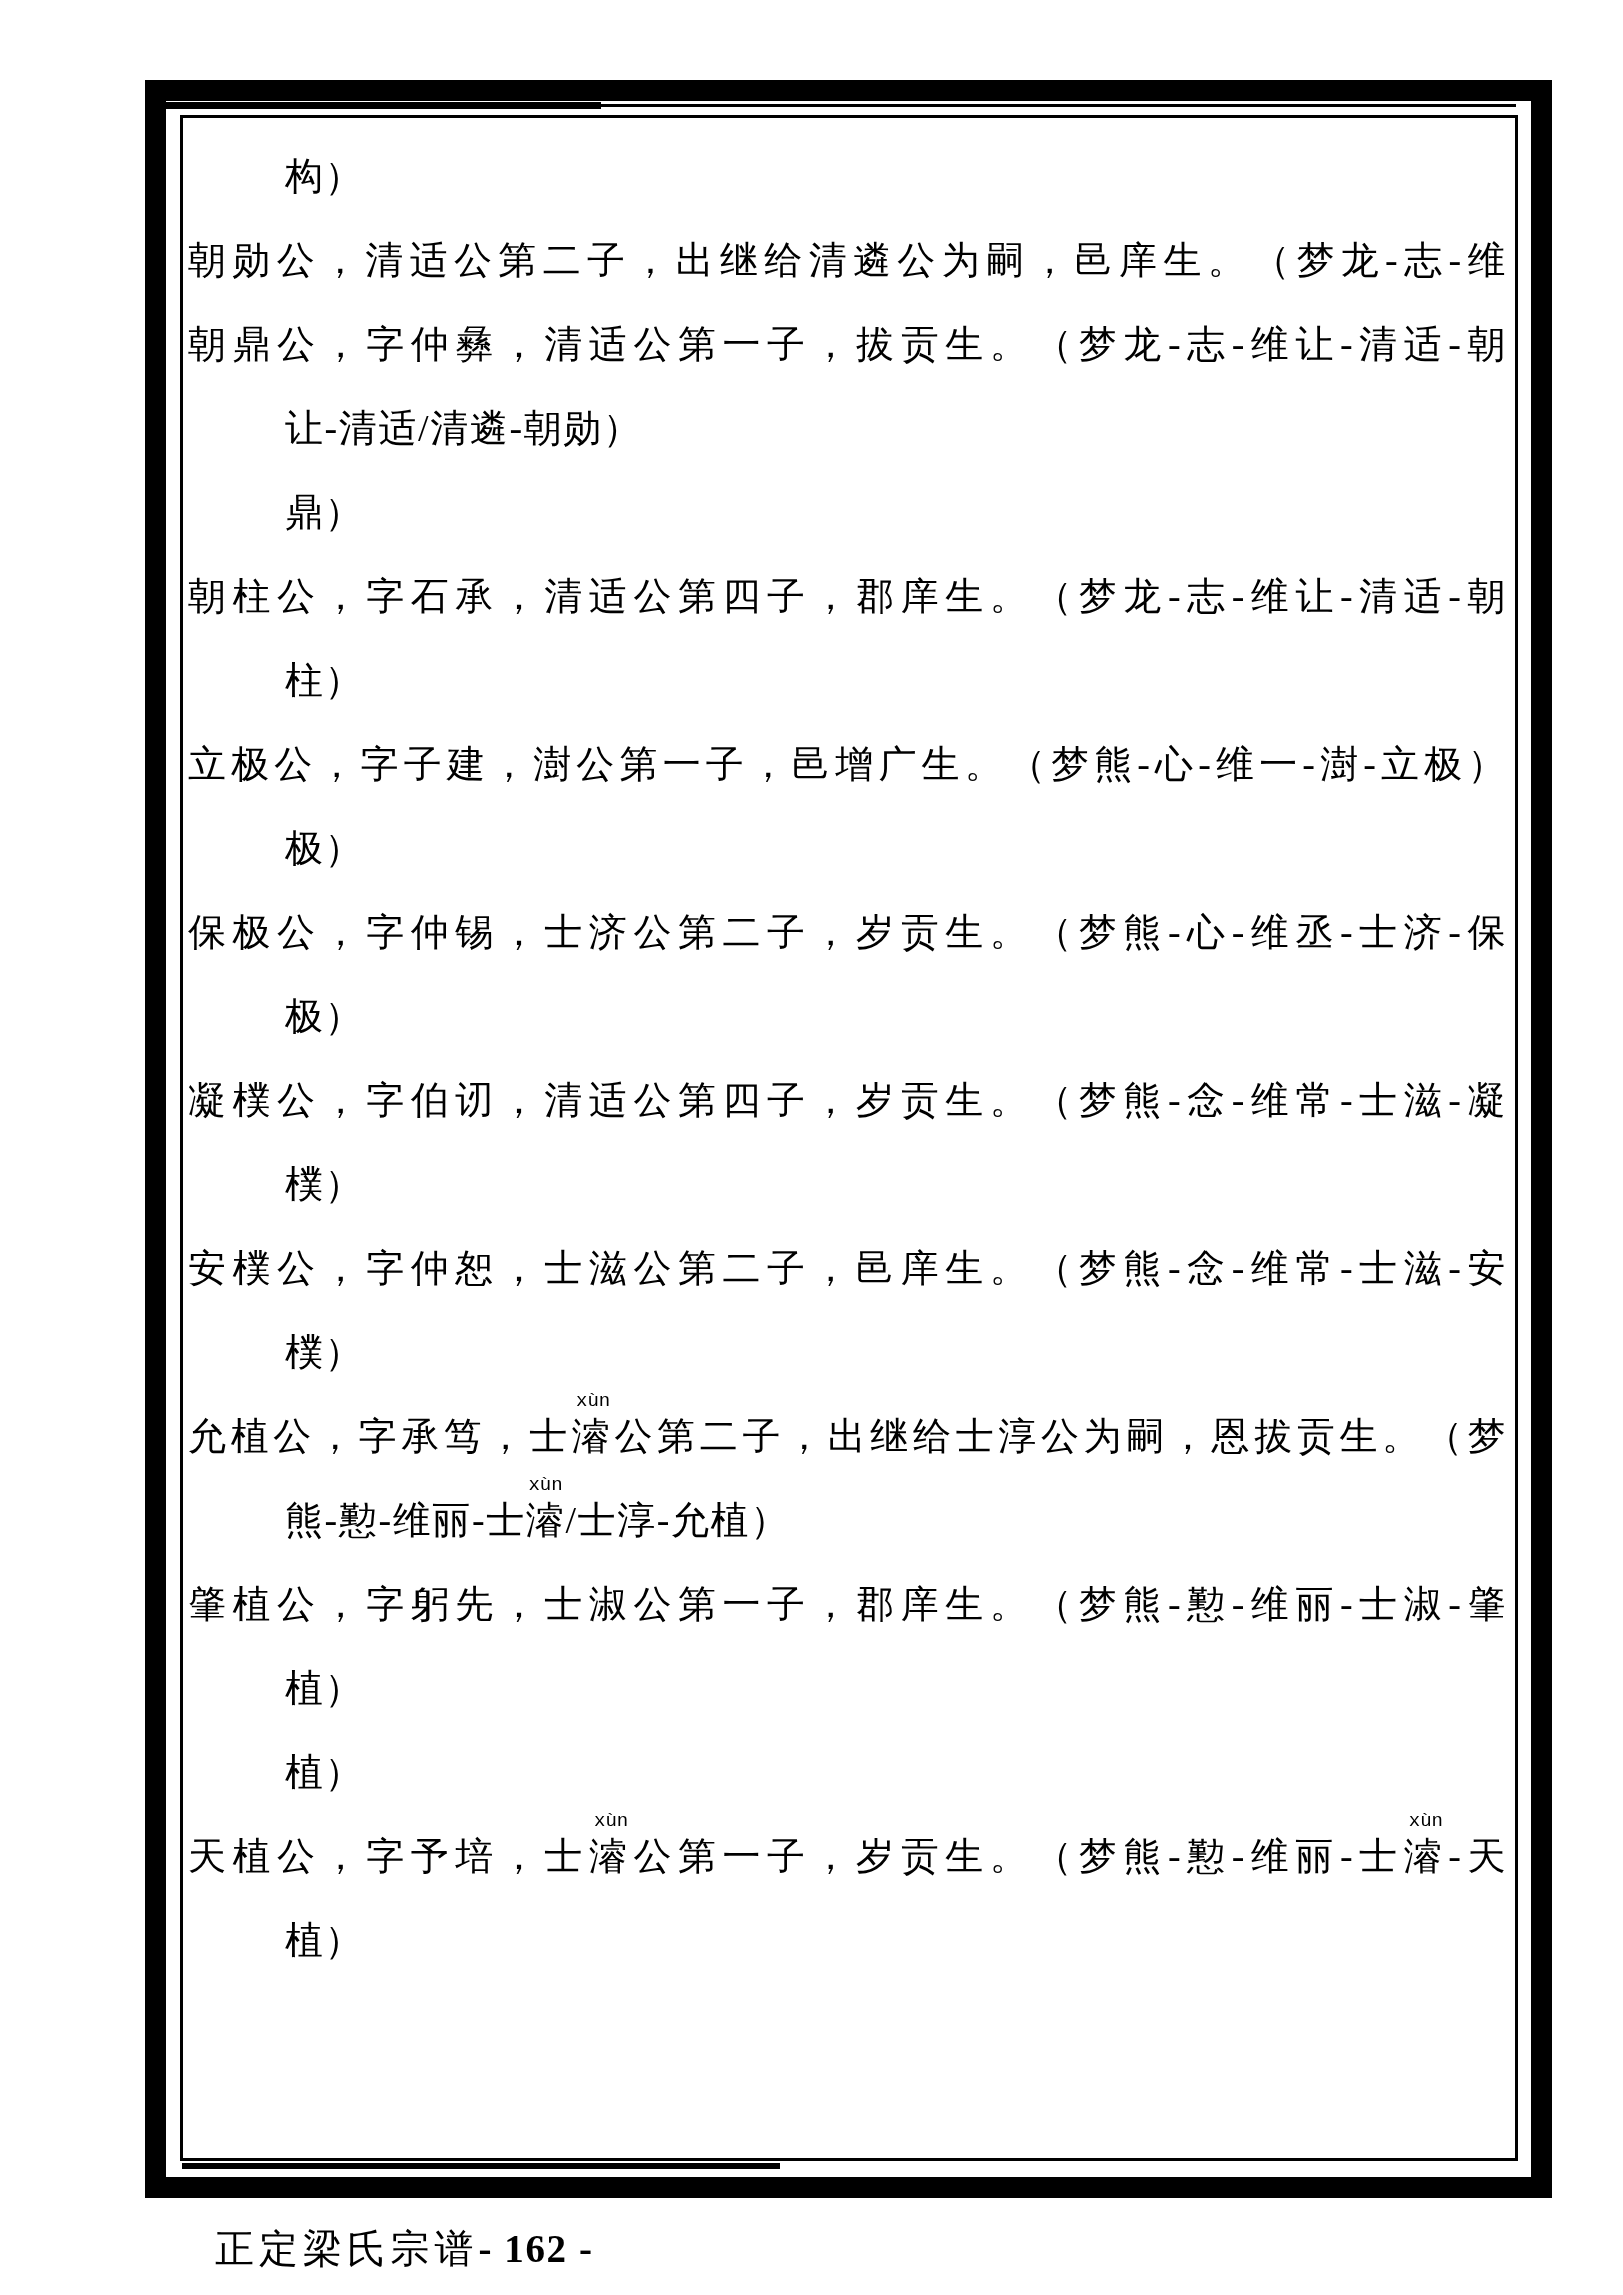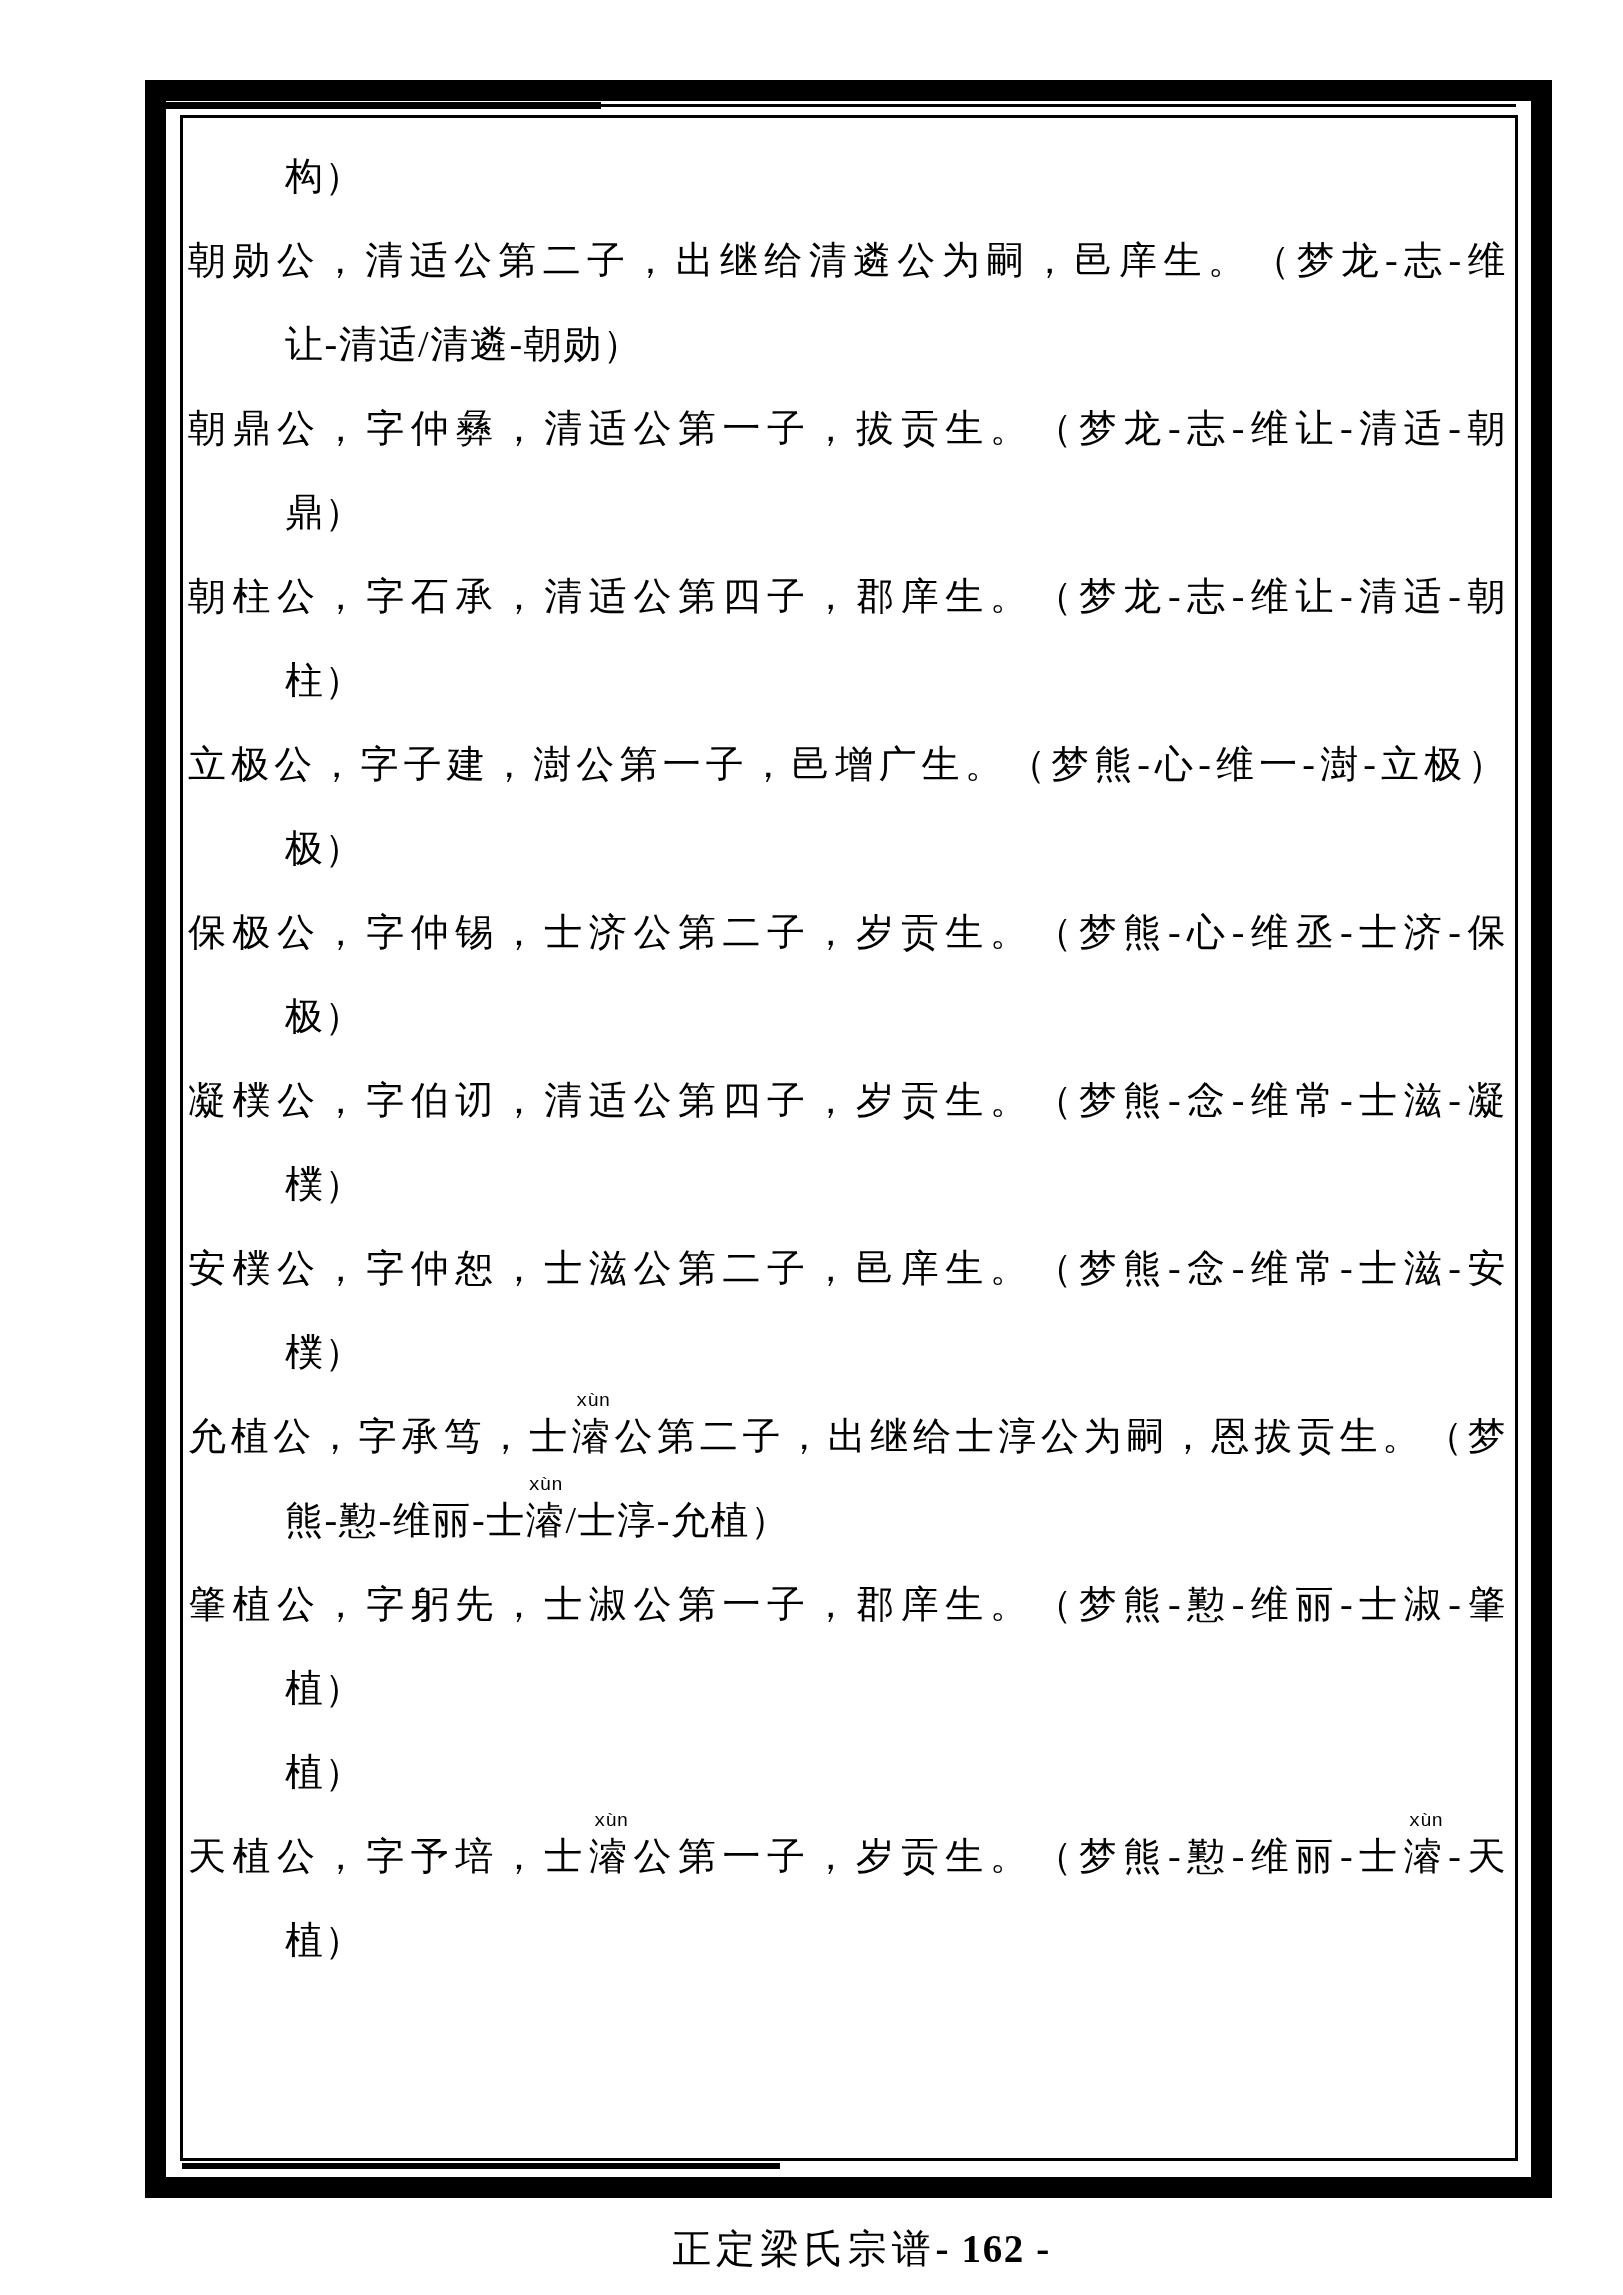--- a/index.html
+++ b/index.html
@@ -60,43 +60,43 @@
     line-height: 19px;
     letter-spacing: 0;
     font-family: Liberation Mono, monospace;
     white-space: nowrap;
   }
   .footer {
     position: absolute;
     left: 215px; top: 2222px;
     width: 1293px;
     display: flex;
-    justify-content: center;
+    justify-content: flex-start;
     align-items: baseline;
     font-size: 39px;
     letter-spacing: 4.9px;
   }
   .footer .page-num { letter-spacing: 1.6px; font-weight: bold; }
 </style>
 </head>
 <body>
 
 <div>
 
   <div class="outer-frame"></div>
   <div class="artifact-line artifact-top2"></div>
   <div class="artifact-line artifact-top"></div>
   <div class="artifact-line artifact-bottom"></div>
   <div class="inner-border"></div>
 
   <div class="content" id="content">
       <div class="line indent">构）</div>
       <div class="line fill">朝勋公，清适公第二子，出继给清遴公为嗣，邑庠生。（梦龙-志-维</div>
+      <div class="line fill">朝鼎公，字仲彝，清适公第一子，拔贡生。（梦龙-志-维让-清适-朝</div>
       <div class="line indent">让-清适/清遴-朝勋）</div>
-      <div class="line fill">朝鼎公，字仲彝，清适公第一子，拔贡生。（梦龙-志-维让-清适-朝</div>
       <div class="line indent">鼎）</div>
       <div class="line fill">朝柱公，字石承，清适公第四子，郡庠生。（梦龙-志-维让-清适-朝</div>
       <div class="line indent">柱）</div>
       <div class="line fill">立极公，字子建，澍公第一子，邑增广生。（梦熊-心-维一-澍-立极）</div>
       <div class="line indent">极）</div>
       <div class="line fill">保极公，字仲锡，士济公第二子，岁贡生。（梦熊-心-维丞-士济-保</div>
       <div class="line indent">极）</div>
       <div class="line fill">凝樸公，字伯讱，清适公第四子，岁贡生。（梦熊-念-维常-士滋-凝</div>
       <div class="line indent">樸）</div>
       <div class="line fill">安樸公，字仲恕，士滋公第二子，邑庠生。（梦熊-念-维常-士滋-安</div>

